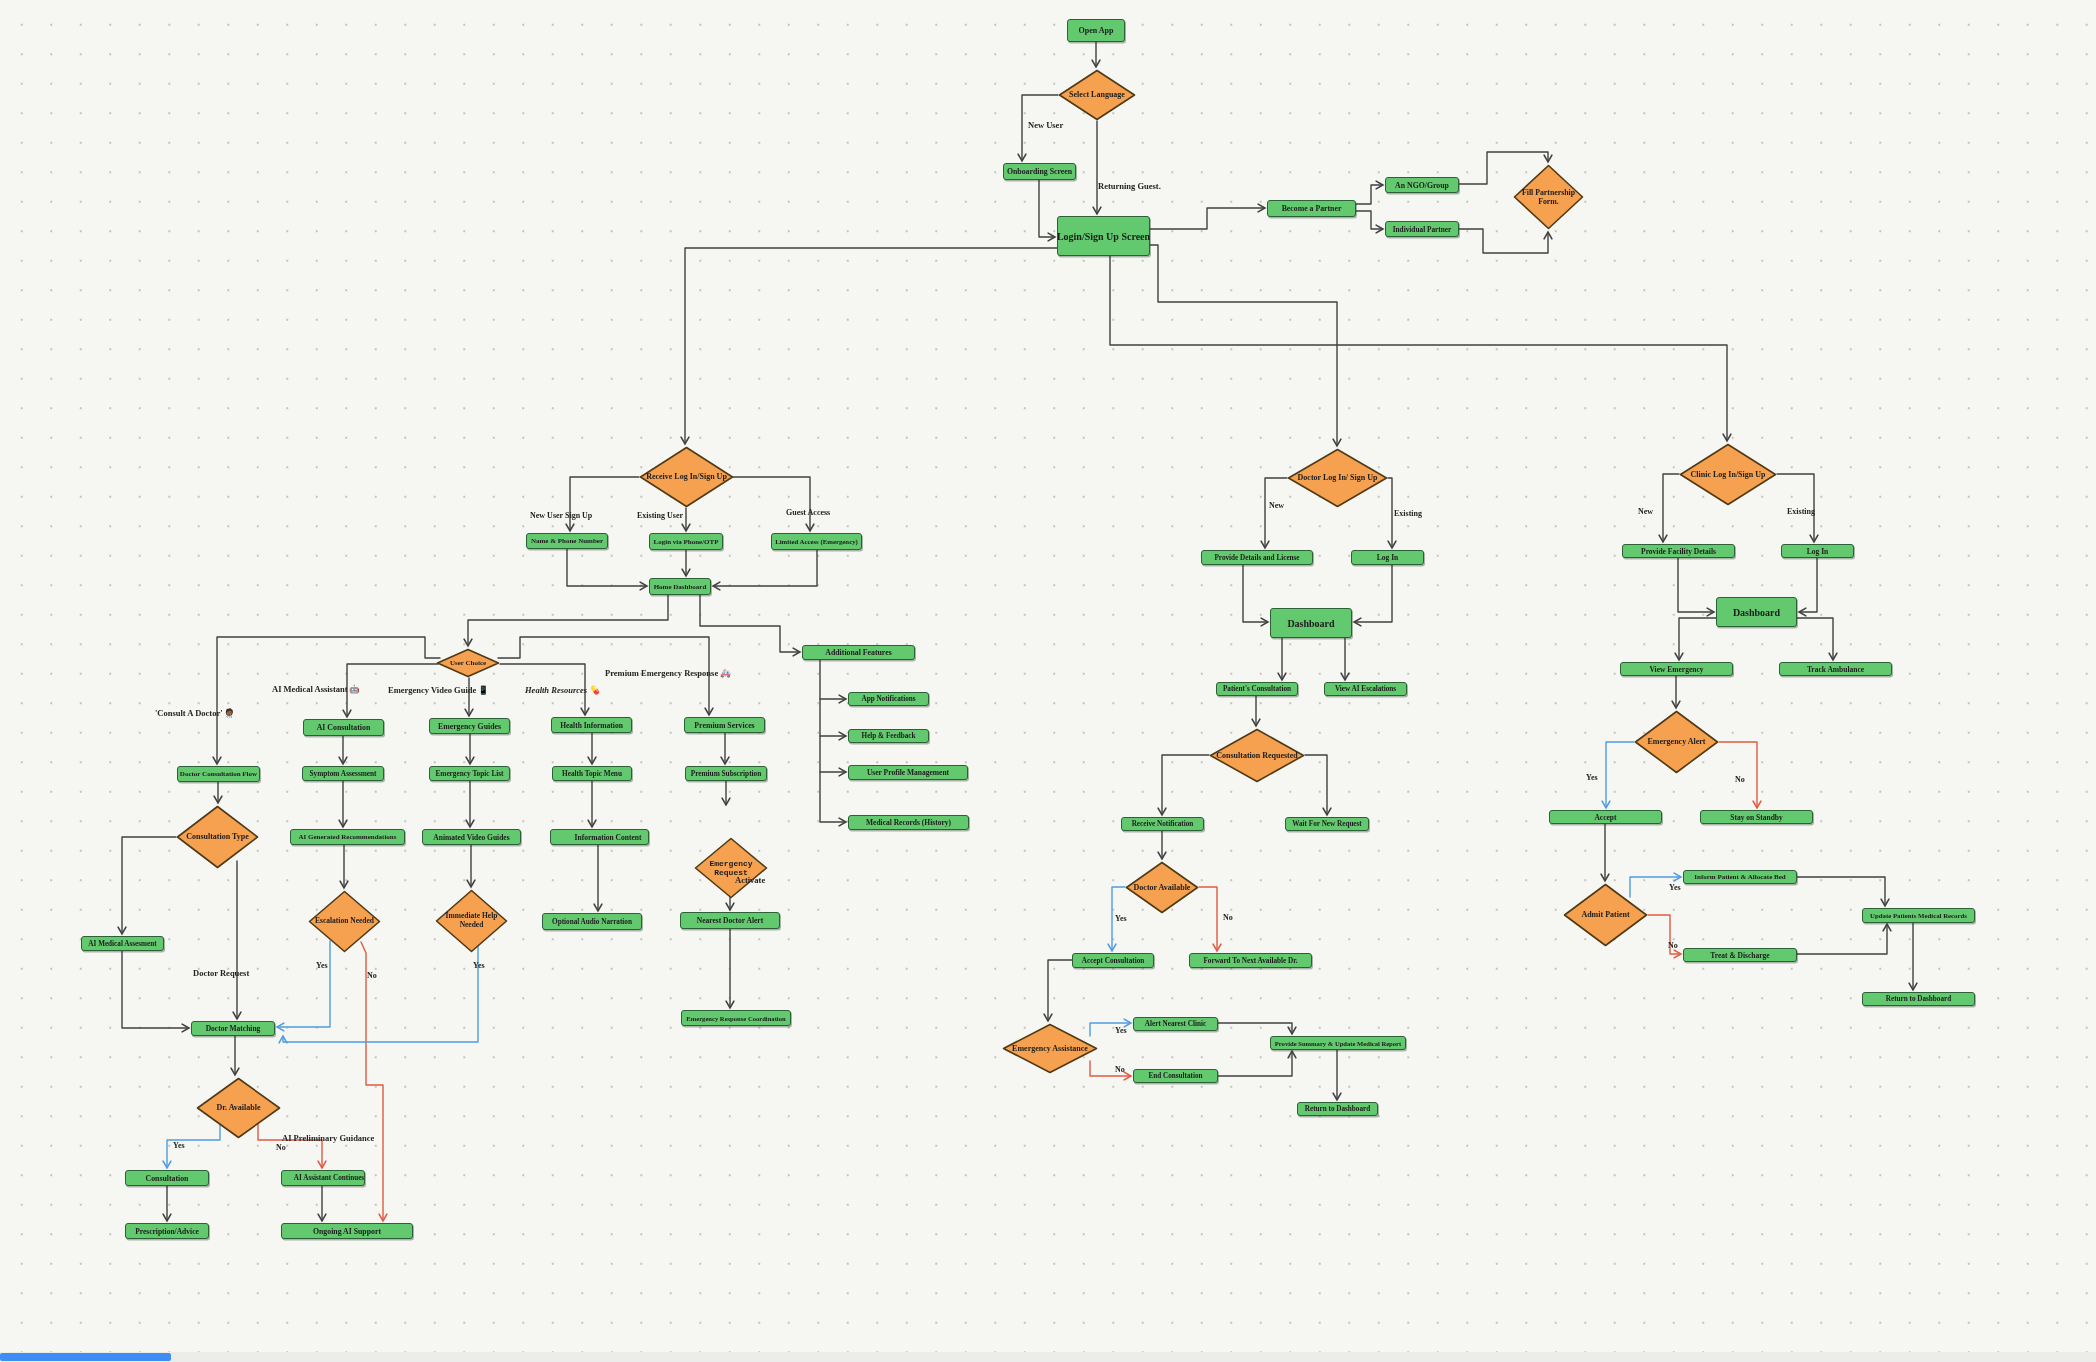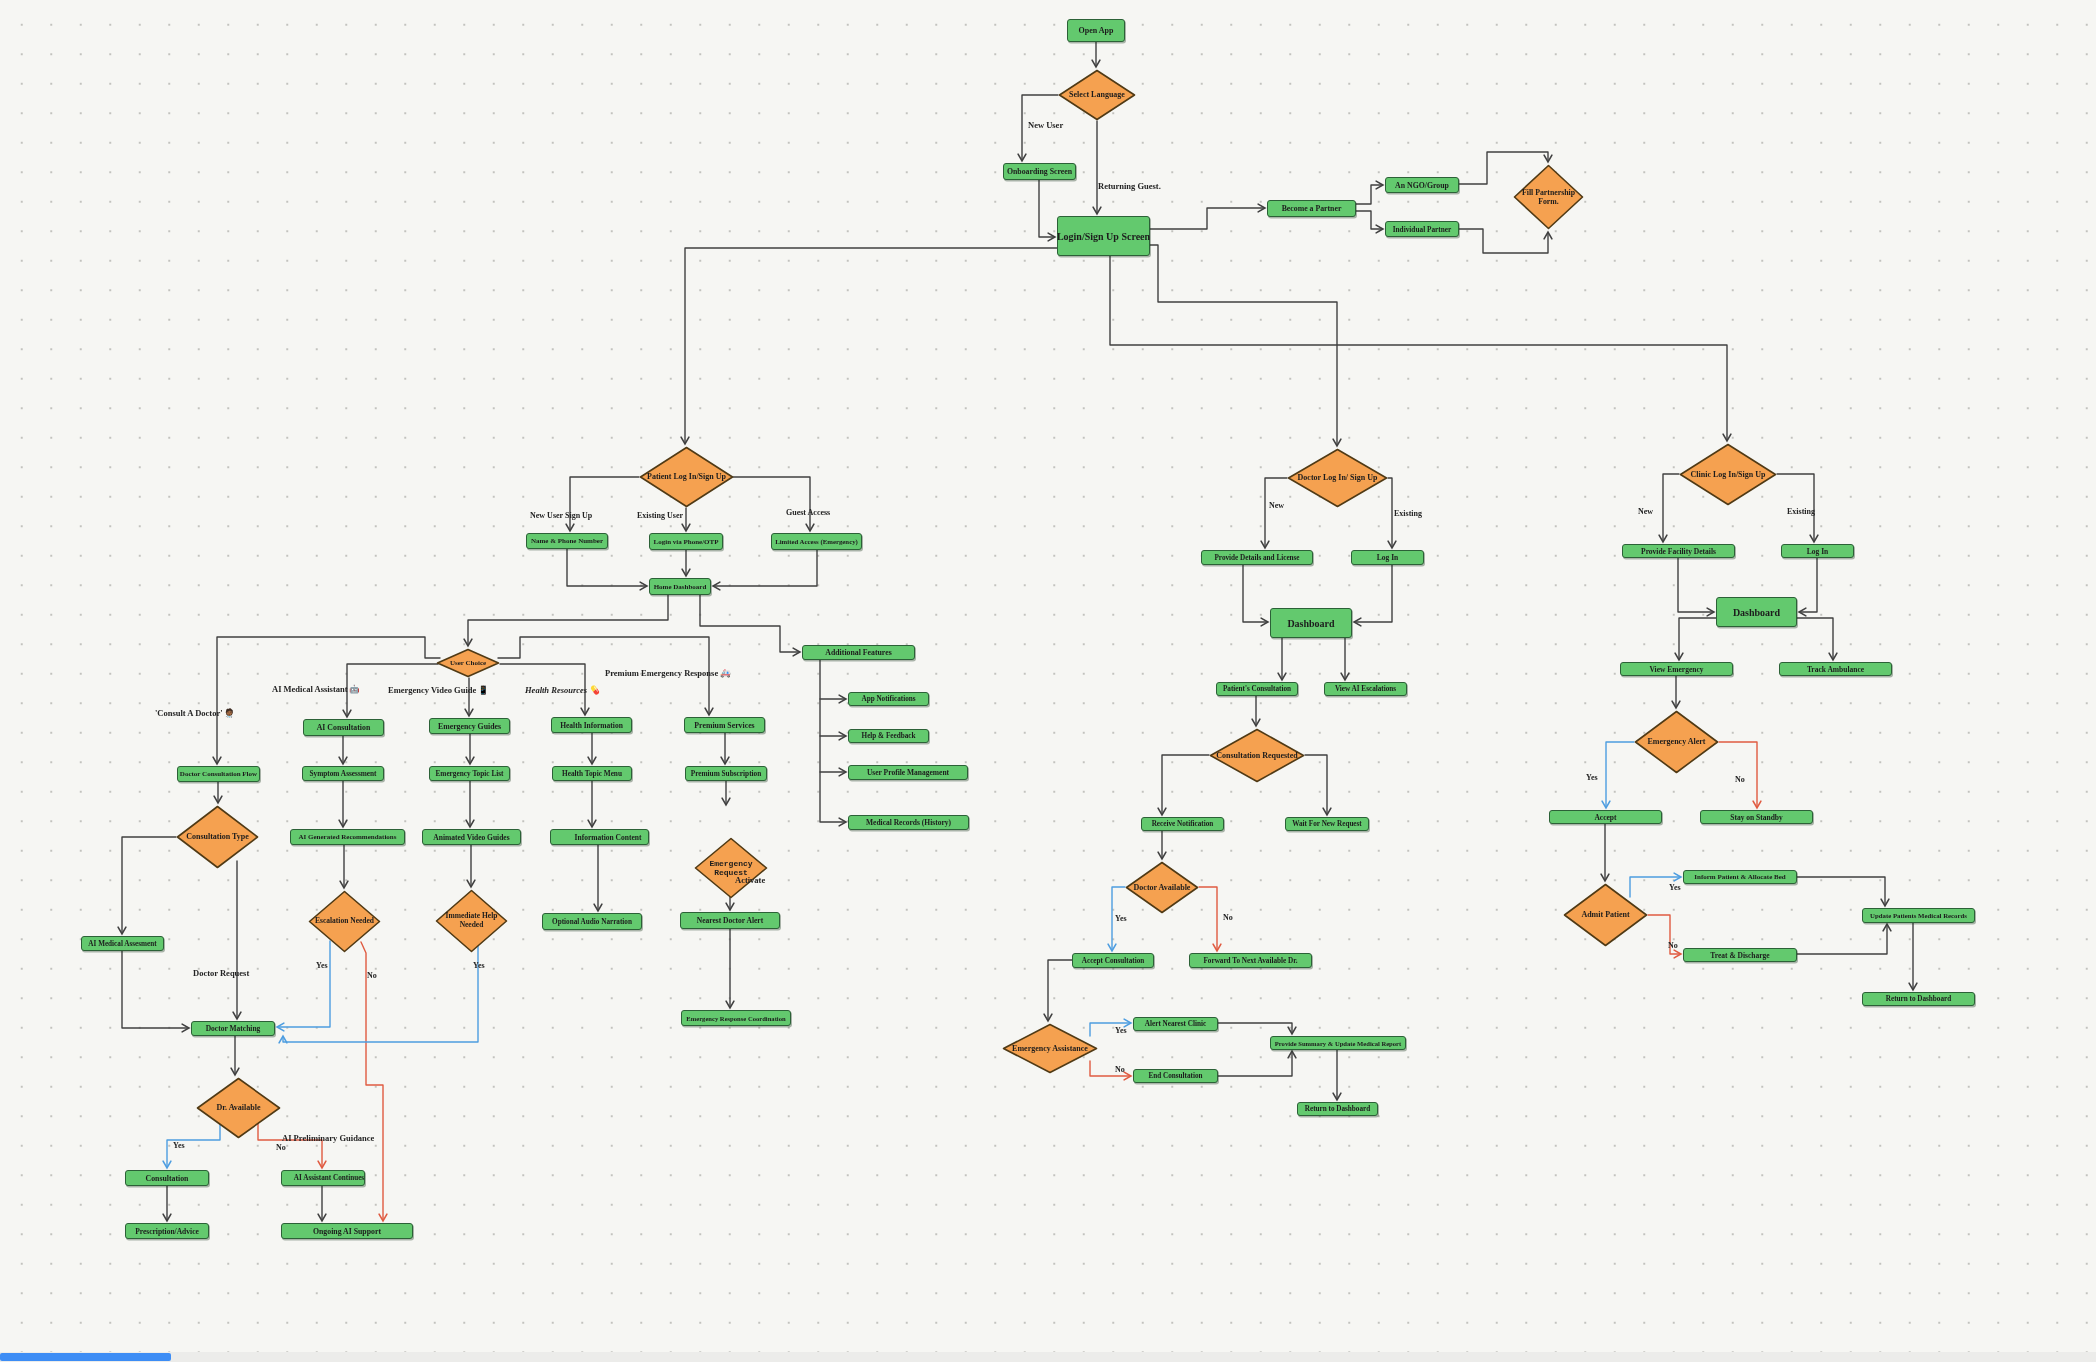--- a/index.html
+++ b/index.html
@@ -157,21 +157,21 @@
     <div class="node diamond" style="left: 1513px; top: 164px; width: 71px; height: 66px; font-size: 7.8px;">
       <svg width="71" height="66">
         <polygon points="35.5,1.5 69.5,33 35.5,64.5 1.5,33" fill="#f5a150" stroke="#503a15" stroke-width="1.6" stroke-linejoin="round"></polygon>
       </svg>
       <span class="lbl">Fill Partnership Form.</span>
     </div>
     <div class="node diamond" style="left: 639px; top: 446px; width: 95px; height: 62px; font-size: 8px;">
       <svg width="95" height="62">
         <polygon points="47.5,1.5 93.5,31 47.5,60.5 1.5,31" fill="#f5a150" stroke="#503a15" stroke-width="1.6" stroke-linejoin="round"></polygon>
       </svg>
-      <span class="lbl">Patient Log In/Sign Up</span>
+      <span class="lbl">Receive Log In/Sign Up</span>
     </div>
     <div class="flabel" style="left: 530px; top: 511px; font-size: 8px;">New User Sign Up</div>
     <div class="flabel" style="left: 637px; top: 511px; font-size: 8px;">Existing User</div>
     <div class="flabel" style="left: 786px; top: 508px; font-size: 8px;">Guest Access</div>
     <div class="node rect" style="left: 526px; top: 533px; width: 82px; height: 16px; font-size: 7px;">
       <span class="lbl">Name &amp; Phone Number</span>
     </div>
     <div class="node rect" style="left: 649px; top: 533px; width: 74px; height: 17px; font-size: 7px;">
       <span class="lbl">Login via Phone/OTP</span>
     </div>
@@ -330,21 +330,21 @@
     </div>
     <div class="node rect" style="left: 1324px; top: 682px; width: 83px; height: 14px; font-size: 7.2px;">
       <span class="lbl">View AI Escalations</span>
     </div>
     <div class="node diamond" style="left: 1209px; top: 728px; width: 96px; height: 55px; font-size: 8px;">
       <svg width="96" height="55">
         <polygon points="48,1.5 94.5,27.5 48,53.5 1.5,27.5" fill="#f5a150" stroke="#503a15" stroke-width="1.6" stroke-linejoin="round"></polygon>
       </svg>
       <span class="lbl">Consultation Requested</span>
     </div>
-    <div class="node rect" style="left: 1121px; top: 817px; width: 83px; height: 14px; font-size: 7.2px; margin-left: 20px;">
+    <div class="node rect" style="left: 1121px; top: 817px; width: 83px; height: 14px; font-size: 7.2px;">
       <span class="lbl">Receive Notification</span>
     </div>
     <div class="node rect" style="left: 1285px; top: 817px; width: 84px; height: 14px; font-size: 7.2px;">
       <span class="lbl">Wait For New Request</span>
     </div>
     <div class="node diamond" style="left: 1125px; top: 861px; width: 74px; height: 53px; font-size: 8px;">
       <svg width="74" height="53">
         <polygon points="37,1.5 72.5,26.5 37,51.5 1.5,26.5" fill="#f5a150" stroke="#503a15" stroke-width="1.6" stroke-linejoin="round"></polygon>
       </svg>
       <span class="lbl">Doctor Available</span>

